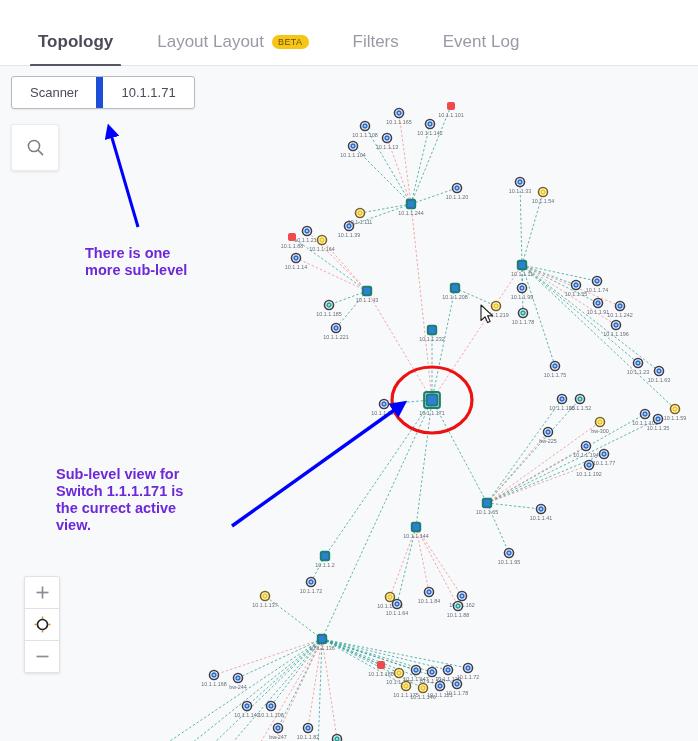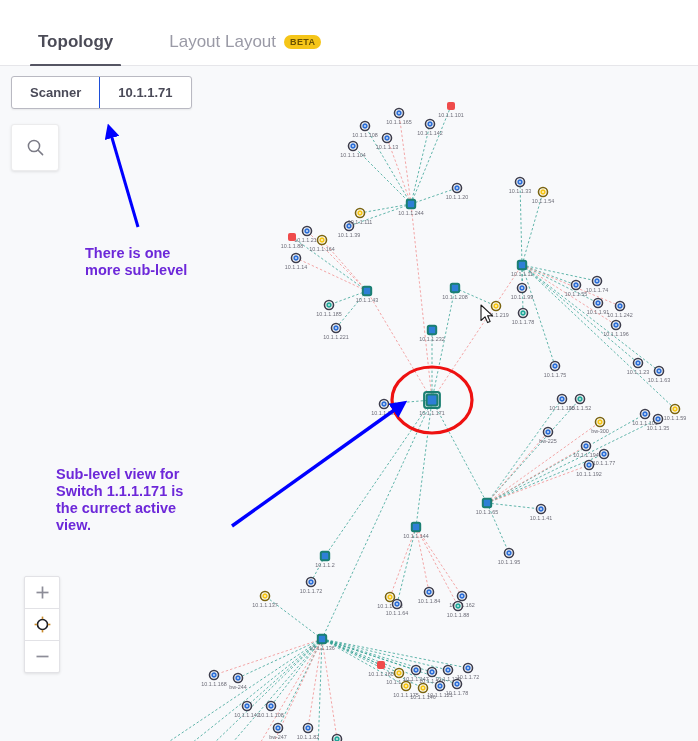--- a/index.html
+++ b/index.html
@@ -12,40 +12,40 @@
   }
   
   #tabbar{
     position:absolute;left:0;top:0;width:698px;height:66px;
     background:#ffffff;
     border-bottom:1px solid #e6e6ea;
     box-sizing:border-box;
   }
   .tabs{
     position:absolute;left:18px;top:0;height:84px;
-    display:flex;align-items:center;gap:16px;text-align:right;
+    display:flex;align-items:center;gap:4px;text-align:right;
   }
   .tab{
     position:relative;
     height:66px;
     display:flex;align-items:center;gap:8px;
     padding:0 20px;
     font-size:17px;
     color:#9a9aa6;
     cursor:pointer;
     white-space:nowrap;
   }
   .tab.active{ color:#4b4b57; font-weight:600; }
   .tab.active .tab-underline{
     position:absolute;left:12px;right:12px;bottom:6px;height:5px;
     background:#555563;border-radius:1px;
   }
   .beta-badge{
     background:#f5c518;color:#6b5200;
-    font-size:9px;font-weight:bold;letter-spacing:.4px;
+    font-size:9px;font-weight:normal;letter-spacing:.4px;
     padding:2px 6px;border-radius:9px;
     position:relative;top:0px;
   }
   
   #canvas{
     position:absolute;left:0;top:66px;width:698px;height:675px;
     background:#f8f9fb;
     overflow:hidden;
   }
   
@@ -53,26 +53,26 @@
     position:absolute;left:11px;top:10px;
     display:flex;
     border:1px solid #b9b9c2;
     border-radius:3px;
     background:#ffffff;
     box-shadow:0 1px 2px rgba(0,0,0,.07);
     z-index:40;
   }
   .crumb{
     padding:8px 18px;
-    font-size:13px;font-weight:bold;
+    font-size:13px;font-weight:normal;
     color:#4a4a58;
     cursor:pointer;
     white-space:nowrap;
   }
-  .crumb + .crumb{ border-left:1px solid #1d4ed8; }
+  .crumb + .crumb{ border-left:7px solid #1d4ed8; }
   
   #search-btn{
     position:absolute;left:11px;top:58px;
     width:46px;height:45px;
     background:#ffffff;
     border:1px solid #ececed;
     border-radius:3px;
     box-shadow:0 1px 3px rgba(0,0,0,.10);
     display:flex;align-items:center;justify-content:center;
     cursor:pointer;
@@ -127,20 +127,26 @@
 
 <div id="tabbar">
   <div class="tabs">
     <div class="tab active">
       <span>Topology</span>
       <span class="tab-underline"></span>
     </div>
     <div class="tab">
       <span>Layout Layout</span>
       <span class="beta-badge">BETA</span>
+    </div>
+    <div class="tab">
+      <span>Filters</span>
+    </div>
+    <div class="tab">
+      <span>Event Log</span>
     </div>
   </div>
 </div>
 
 <div id="canvas">
 
   <svg id="graph-svg" viewBox="0 0 698 675">
     <g id="edges">
         <line x1="411" y1="138" x2="399" y2="47" stroke="#f08a8a" stroke-width="0.75" stroke-dasharray="2.4 2.1"></line>
         <line x1="411" y1="138" x2="365" y2="60" stroke="#2e9e8f" stroke-width="0.75" stroke-dasharray="2.4 2.1"></line>

